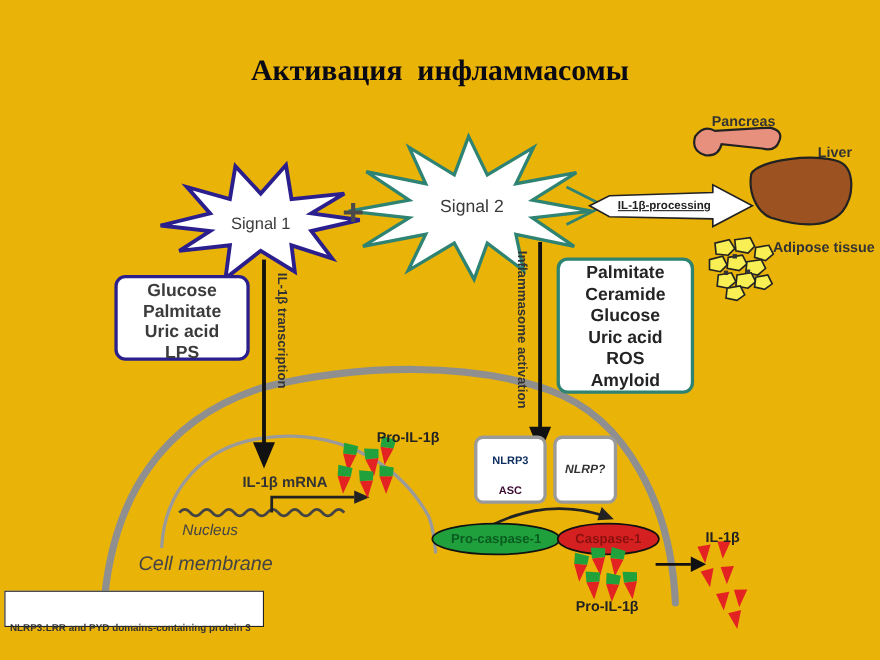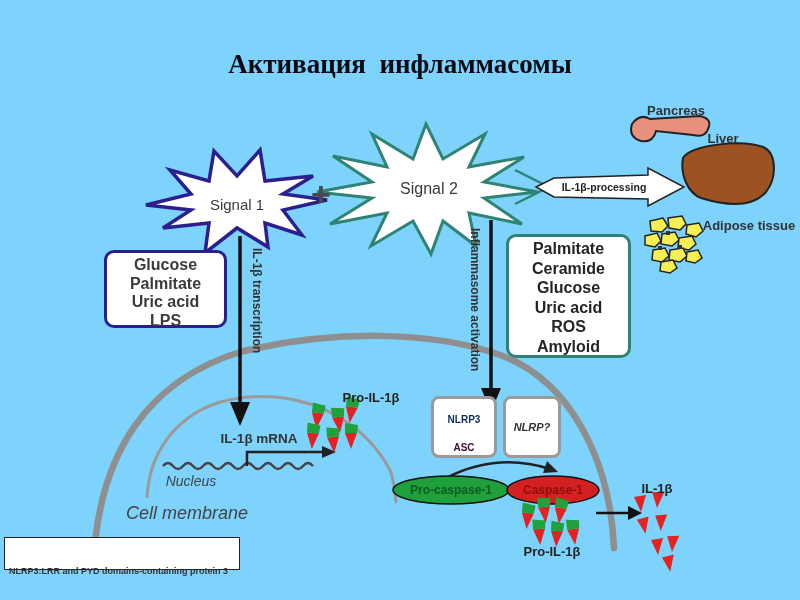--- a/index.html
+++ b/index.html
@@ -1,24 +1,24 @@
 <!DOCTYPE html>
 <html><head>
 <meta charset="utf-8">
 <style>
   html,body{margin:0;padding:0;background:#fff;}
-  #stage{position:relative;width:800px;height:600px;background:#7dd3fc;overflow:hidden;
+  #stage{position:relative;width:800px;height:600px;background:#eab308;overflow:hidden;
          font-family:"Liberation Sans",sans-serif;}
   #shapes{position:absolute;left:0;top:0;}
   .lbl{position:absolute;transform:translate(-50%,-50%);white-space:pre;color:#333;}
   .title{font-family:"Liberation Serif",serif;font-weight:bold;font-size:27px;color:#0a0a14;}
   .bold13{font-weight:bold;font-size:13px;color:#333;}
   .bold15{font-weight:normal;font-size:15px;color:#3a3a3a;}
   .plus{font-weight:bold;font-size:34px;color:#4a4a4a;}
-  .proctxt{font-weight:bold;font-size:10.5px;color:#222;}
+  .proctxt{font-weight:bold;font-size:10.5px;color:#222;text-decoration:underline;}
   .roundbox{position:absolute;background:#fff;border-radius:10px;text-align:center;
             font-weight:bold;box-sizing:border-box;}
   .leftbox{left:104px;top:250px;width:123px;height:78px;border:3px solid #2b1f8e;
            font-size:16px;line-height:18.5px;padding-top:3px;color:#3b3b3b;}
   .rightbox{left:506px;top:234px;width:125px;height:124px;border:3px solid #2e8372;
             font-size:16px;line-height:19.5px;padding-top:2px;color:#242424;}
   .vlabel{position:absolute;writing-mode:vertical-rl;font-weight:bold;font-size:12px;
           color:#333;white-space:pre;}
   .graybox{position:absolute;background:#fff;border:3px solid #9a9a9a;border-radius:8px;box-sizing:border-box;}
   .italiclbl{position:absolute;transform:translate(-50%,-50%);font-style:italic;color:#444;white-space:pre;}
@@ -129,21 +129,21 @@
 
   <div class="lbl title" style="left:400px;top:64px;">Активация  инфламмасомы</div>
 
   <div class="lbl bold15" style="left:237px;top:204px;">Signal 1</div>
   <div class="lbl plus" style="left:321px;top:194px;">+</div>
   <div class="lbl bold15" style="left:429px;top:189px;font-size:16px;">Signal 2</div>
 
   <div class="lbl proctxt" style="left:604px;top:187px;">IL-1β-processing</div>
 
   <div class="lbl bold13" style="left:676px;top:110px;">Pancreas</div>
-  <div class="lbl bold13" style="left:723px;top:138px;">Liver</div>
+  <div class="lbl bold13" style="left:759px;top:138px;">Liver</div>
   <div class="lbl bold13" style="left:749px;top:225px;">Adipose tissue</div>
 
   <div class="roundbox leftbox">
     <div>Glucose</div>
     <div>Palmitate</div>
     <div>Uric acid</div>
     <div>LPS</div>
   </div>
 
   <div class="roundbox rightbox">

